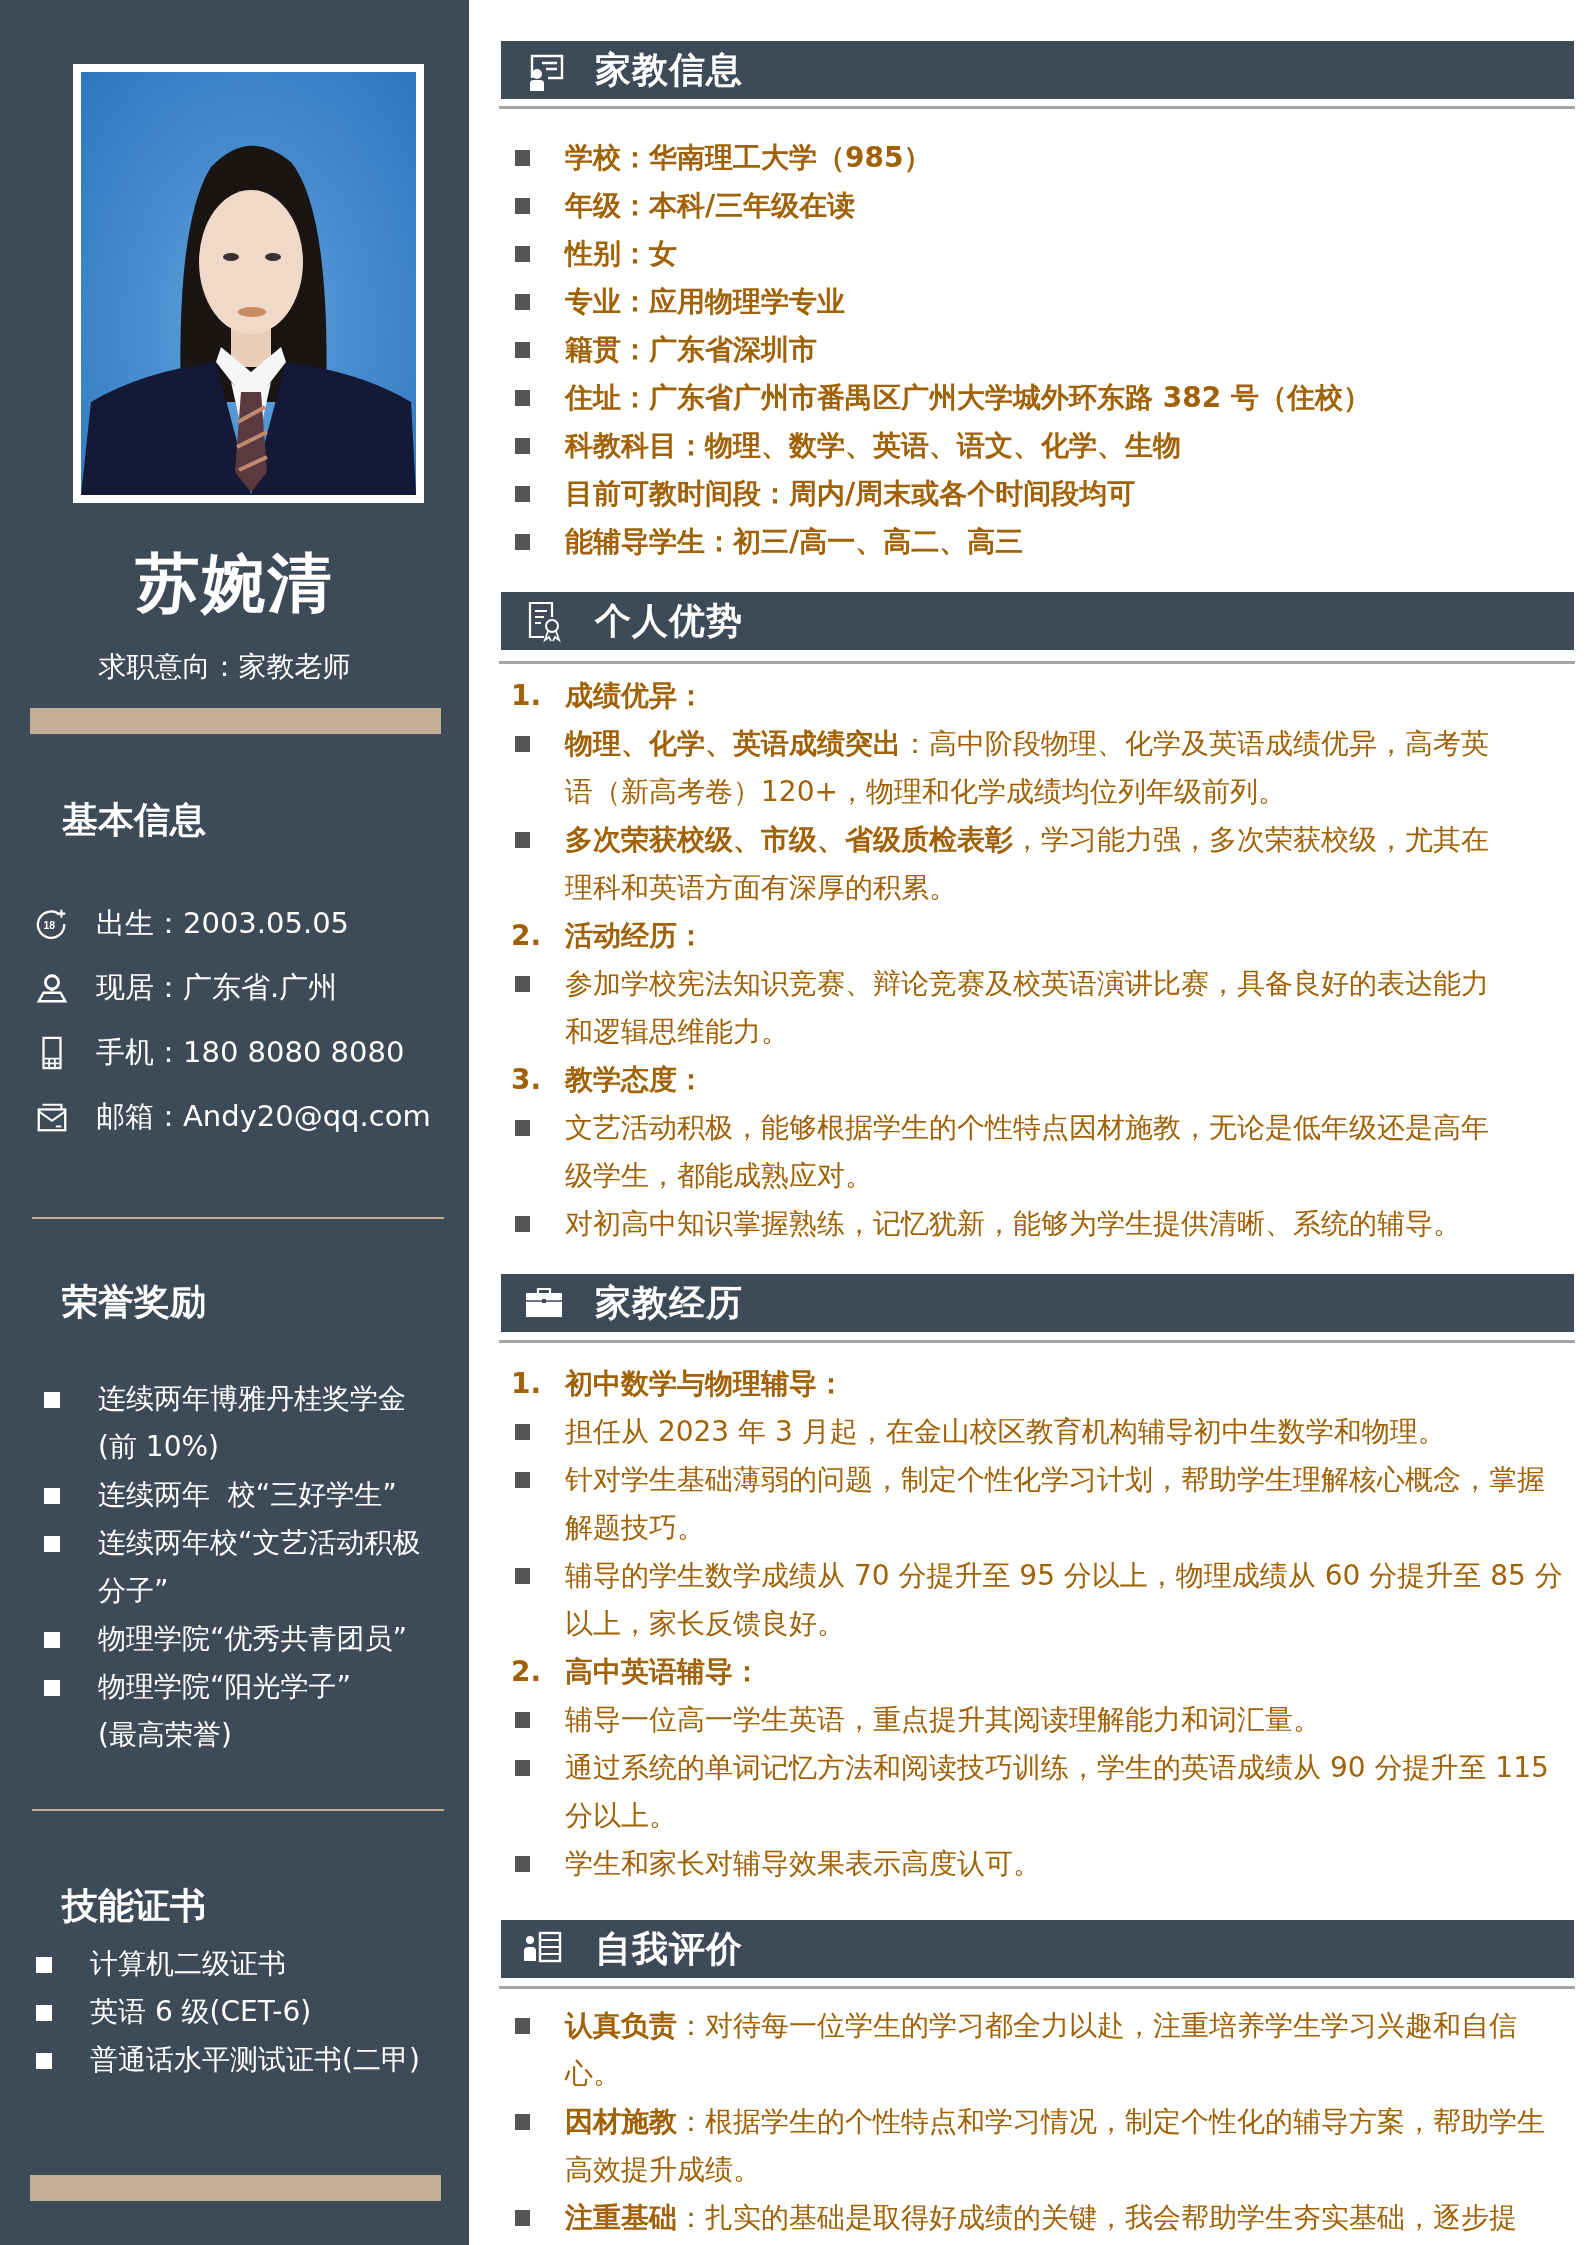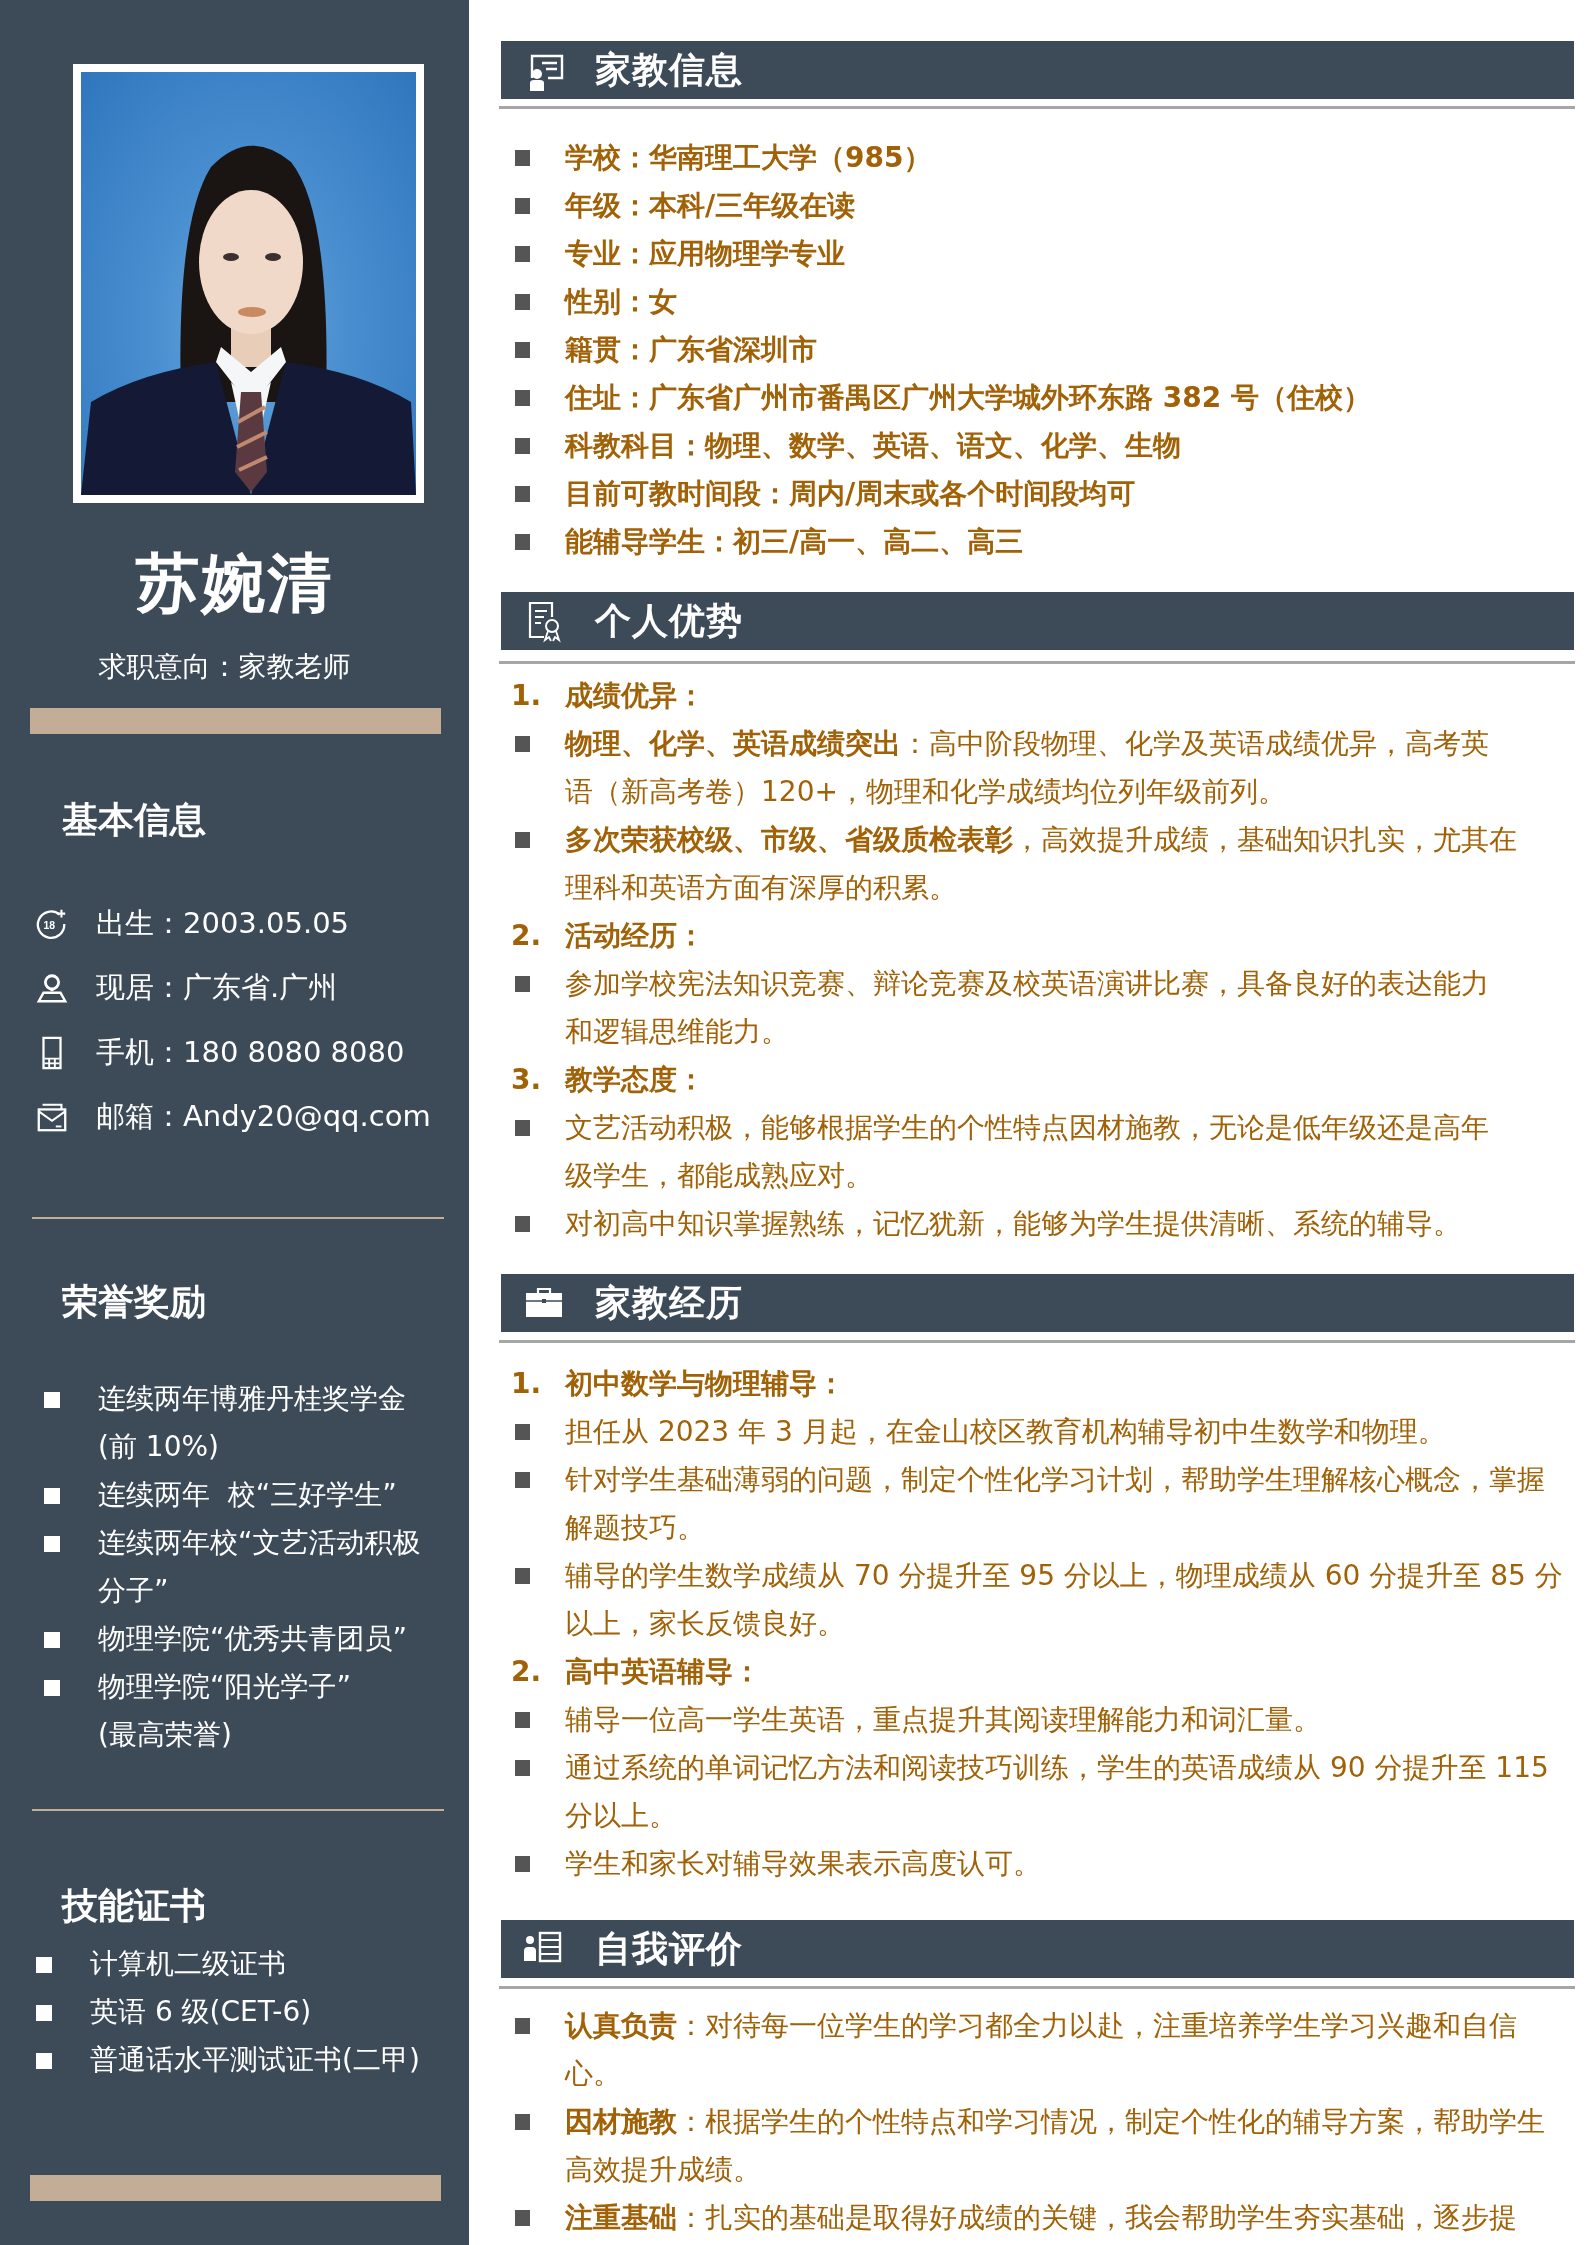--- a/index.html
+++ b/index.html
@@ -189,22 +189,22 @@
           <path d="M8 43 V35 Q8 32 12 32 H18 Q22 32 22 35 V43 Z" fill="#fff"></path>
         </svg>
     </span>
     <span class="h-title">家教信息</span>
   </div>
   <div class="section-rule" style="top:106px;"></div>
 
   <div class="content" style="top:134px;">
     <div class="row bullet boldrow"><span class="sq"></span><span>学校：华南理工大学（985）</span></div>
     <div class="row bullet boldrow"><span class="sq"></span><span>年级：本科/三年级在读</span></div>
+    <div class="row bullet boldrow"><span class="sq"></span><span>性别：女</span></div>
     <div class="row bullet boldrow"><span class="sq"></span><span>专业：应用物理学专业</span></div>
-    <div class="row bullet boldrow"><span class="sq"></span><span>性别：女</span></div>
     <div class="row bullet boldrow"><span class="sq"></span><span>籍贯：广东省深圳市</span></div>
     <div class="row bullet boldrow"><span class="sq"></span><span>住址：广东省广州市番禺区广州大学城外环东路 382 号（住校）</span></div>
     <div class="row bullet boldrow"><span class="sq"></span><span>科教科目：物理、数学、英语、语文、化学、生物</span></div>
     <div class="row bullet boldrow"><span class="sq"></span><span>目前可教时间段：周内/周末或各个时间段均可</span></div>
     <div class="row bullet boldrow"><span class="sq"></span><span>能辅导学生：初三/高一、高二、高三</span></div>
   </div>
 
   <div class="section-head" style="top:592px;">
     <span class="h-icon">
       <svg viewBox="0 0 44 44">
@@ -214,21 +214,21 @@
           <path d="M26 32 L23 41 L27 38 L29 42 M34 32 L37 41 L33 38 L31 42" fill="none" stroke="#fff" stroke-width="1.8"></path>
         </svg>
     </span>
     <span class="h-title">个人优势</span>
   </div>
   <div class="section-rule" style="top:661px;"></div>
 
   <div class="content" style="top:672px;">
     <div class="row num"><span class="n">1.</span><span>成绩优异：</span></div>
     <div class="row bullet"><span class="sq"></span><span class="bold">物理、化学、英语成绩突出</span><span>：高中阶段物理、化学及英语成绩优异，高考英</span><br><span>语（新高考卷）120+，物理和化学成绩均位列年级前列。</span></div>
-    <div class="row bullet"><span class="sq"></span><span class="bold">多次荣获校级、市级、省级质检表彰</span><span>，高效提升成绩，基础知识扎实，尤其在</span><br><span>理科和英语方面有深厚的积累。</span></div>
+    <div class="row bullet"><span class="sq"></span><span class="bold">多次荣获校级、市级、省级质检表彰</span><span>，学习能力强，多次荣获校级，尤其在</span><br><span>理科和英语方面有深厚的积累。</span></div>
 
     <div class="row num"><span class="n">2.</span><span>活动经历：</span></div>
     <div class="row bullet"><span class="sq"></span><span>参加学校宪法知识竞赛、辩论竞赛及校英语演讲比赛，具备良好的表达能力</span><br><span>和逻辑思维能力。</span></div>
 
     <div class="row num"><span class="n">3.</span><span>教学态度：</span></div>
     <div class="row bullet"><span class="sq"></span><span>文艺活动积极，能够根据学生的个性特点因材施教，无论是低年级还是高年</span><br><span>级学生，都能成熟应对。</span></div>
     <div class="row bullet"><span class="sq"></span><span>对初高中知识掌握熟练，记忆犹新，能够为学生提供清晰、系统的辅导。</span></div>
   </div>
 
   <div class="section-head" style="top:1274px;">

